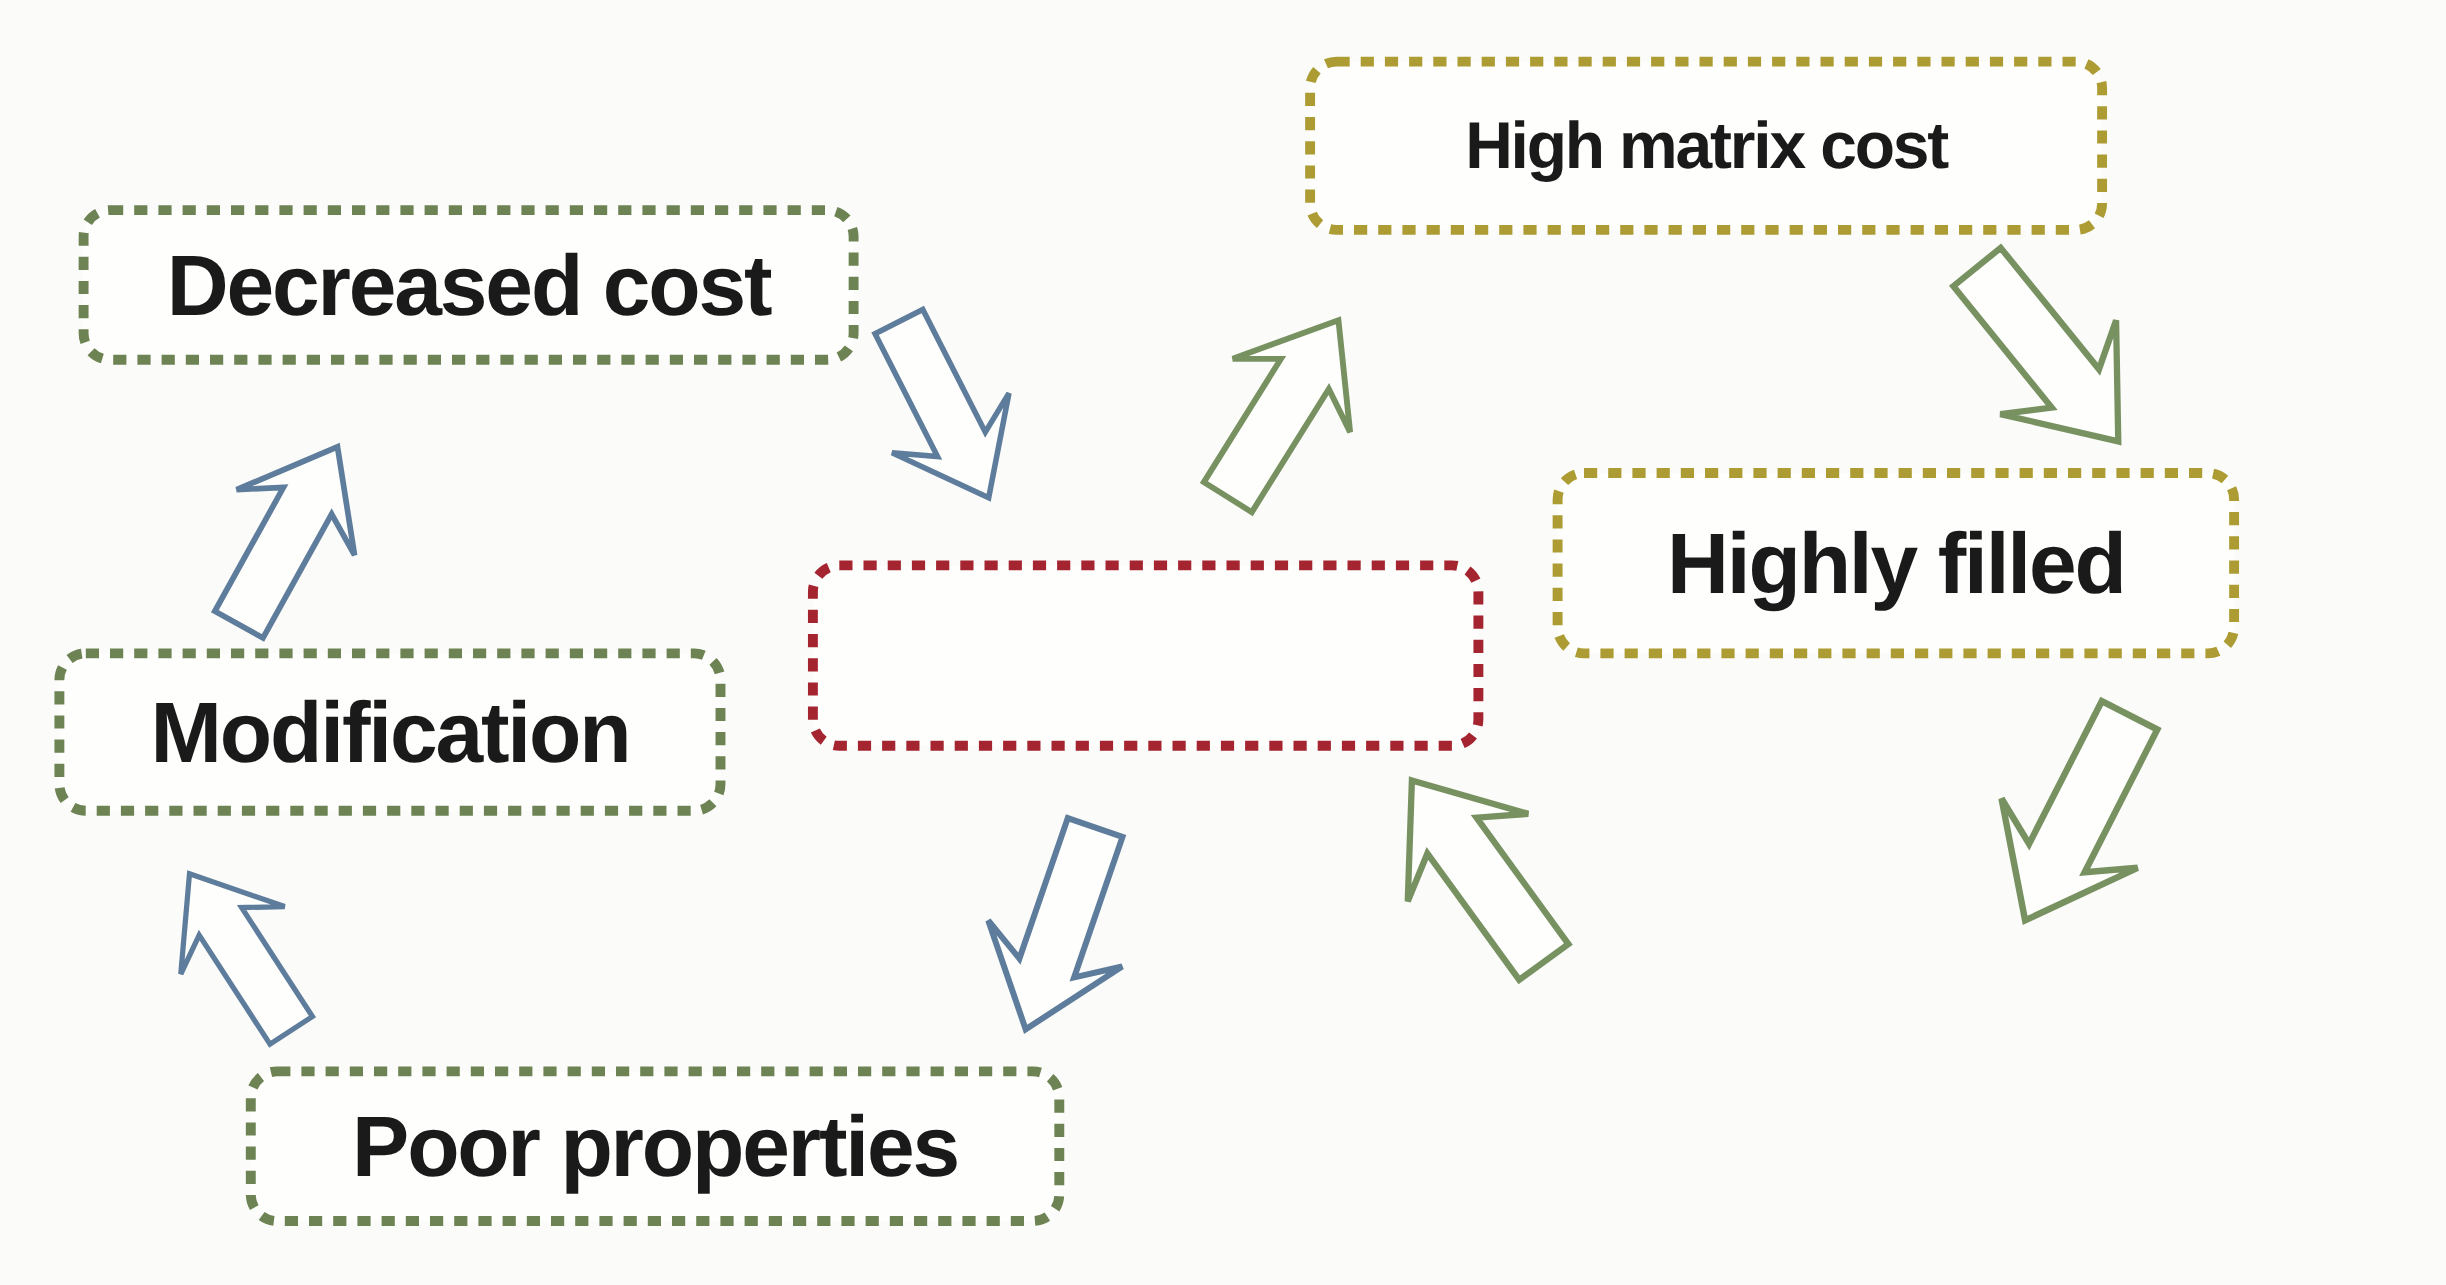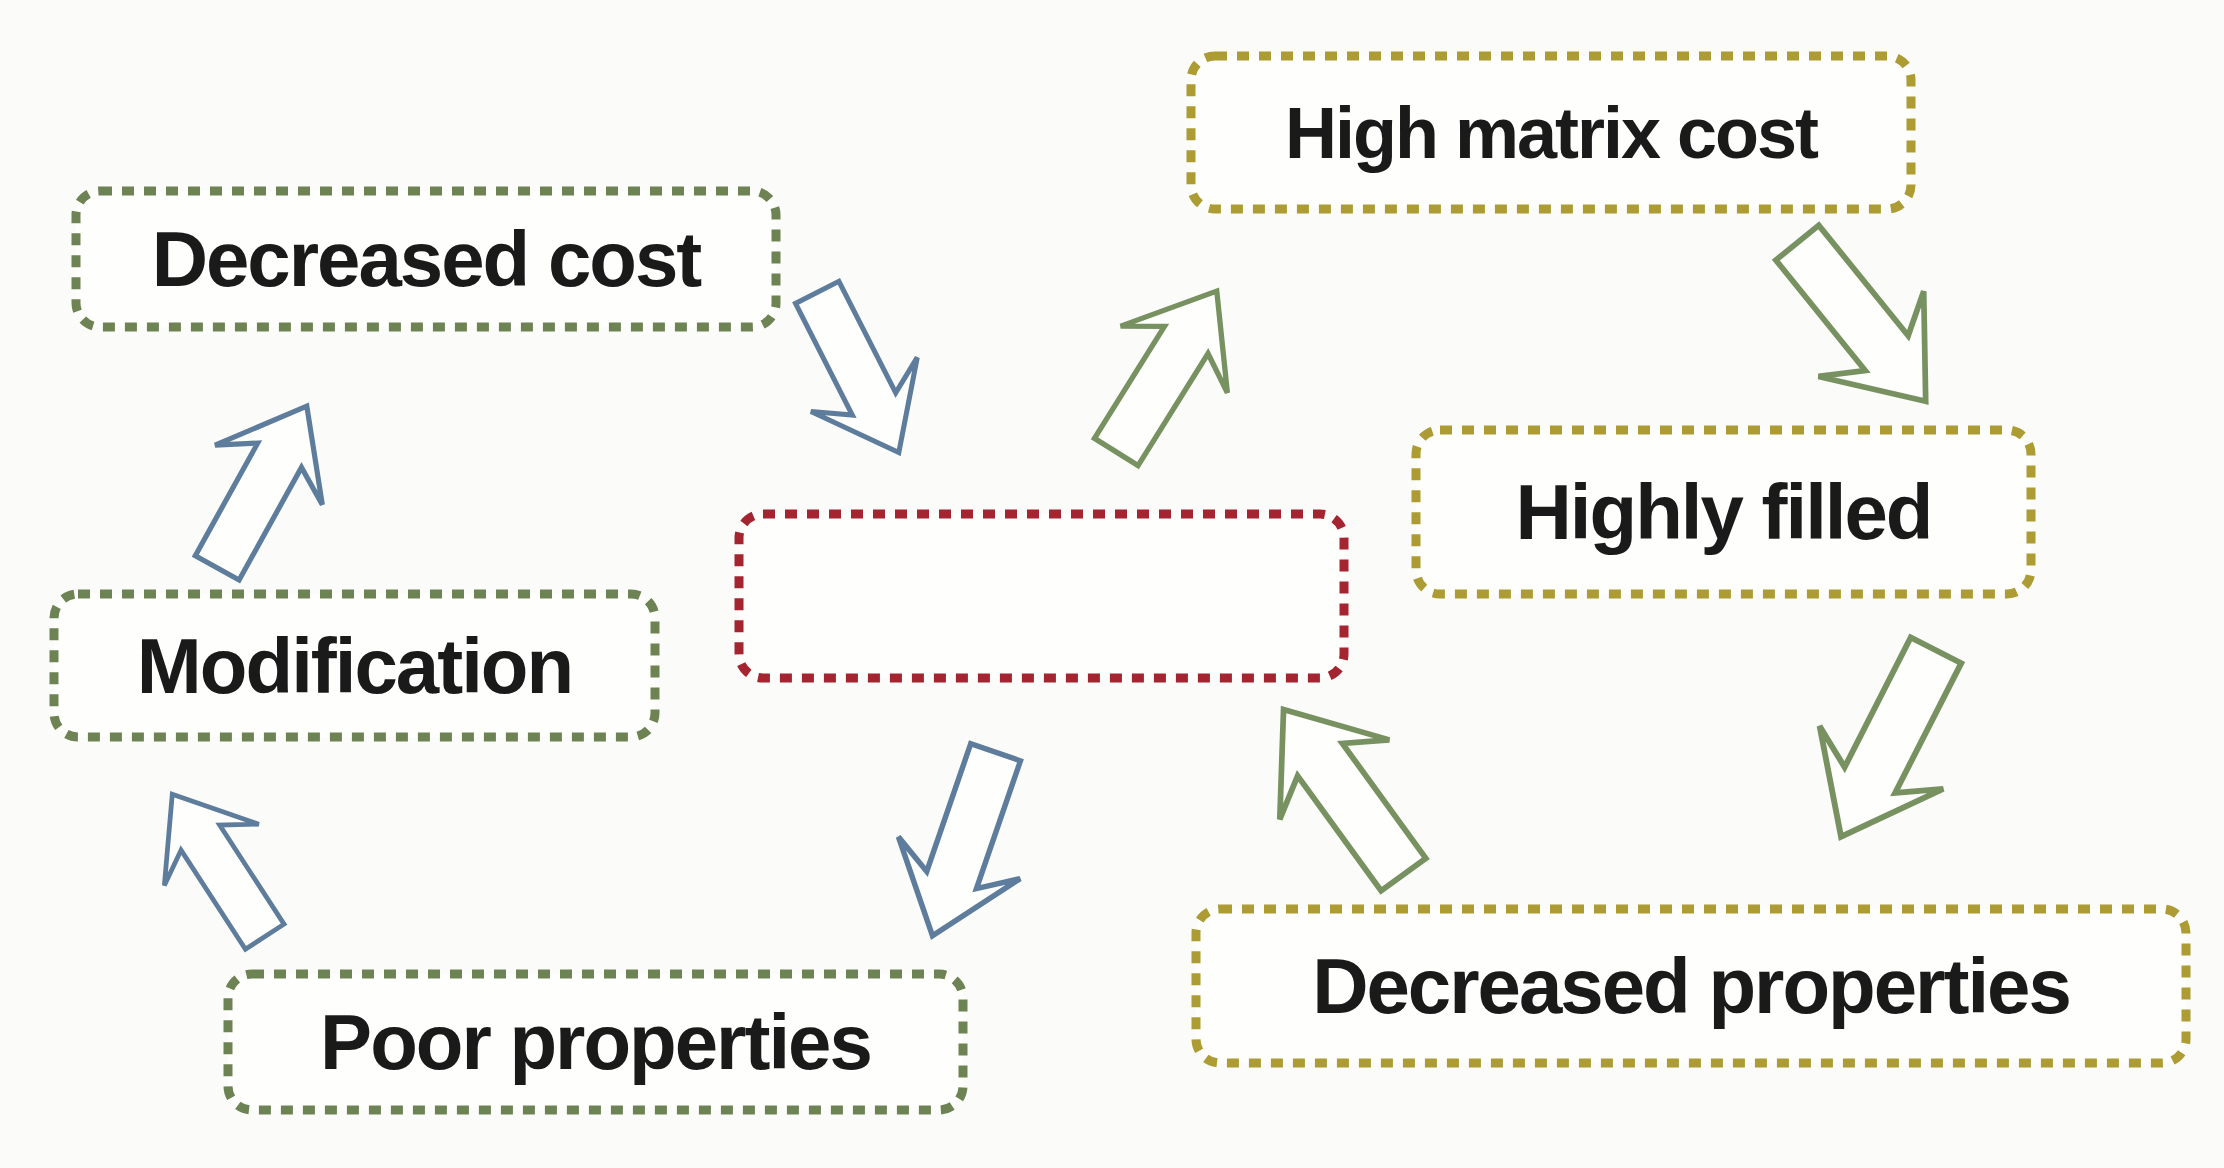--- a/index.html
+++ b/index.html
@@ -31,21 +31,21 @@
     position:relative;
     z-index:2;
     font-weight:700;
     color:var(--text,#1A1A1A);
     letter-spacing:-2px;
     white-space:nowrap;
     line-height:1;
   }
   .node{font-size:78px;}
   .node--drawbacks{font-size:94px;}
-  .node--high-matrix{font-size:72px;}
+  .node--high-matrix{font-size:60px;}
   .arrow{position:absolute;}
   .arrow svg{display:block;width:100%;height:100%;overflow:visible;}
   .arrow polygon{
     stroke-width:6;
     stroke-linejoin:miter;
   }
   .arrow--blue polygon{
     fill:var(--arrow-fill,#FEFEFC);
     stroke:var(--blue-arrow,#5E7C9B);
   }
@@ -93,26 +93,20 @@
     <span class="label">Modification</span>
   </div>
 
   <div class="node node--green" style="left:222px;top:968px;width:747px;height:148px;">
       <svg viewBox="0 0 747 148" class="border-svg">
         <rect x="6" y="6" width="735" height="136" rx="24" ry="24"></rect>
       </svg>
     <span class="label">Poor properties</span>
   </div>
 
-  <div class="node node--gold" style="left:1190px;top:903px;width:1002px;height:166px;">
-      <svg viewBox="0 0 1002 166" class="border-svg">
-        <rect x="6" y="6" width="990" height="154" rx="24" ry="24"></rect>
-      </svg>
-    <span class="label">Decreased properties</span>
-  </div>
 
   <div class="arrow arrow--blue" style="left:795px;top:280px;width:126px;height:185px;transform:rotate(153deg);">
     <svg viewBox="0 0 150 220">
         <polygon points="75,3 146,94 104,68 104,217 46,217 46,68 4,94"></polygon>
       </svg>
   </div>
 
   <div class="arrow arrow--blue" style="left:896px;top:744px;width:136px;height:200px;transform:rotate(199deg);">
     <svg viewBox="0 0 150 220">
         <polygon points="75,3 146,94 104,68 104,217 46,217 46,68 4,94"></polygon>

